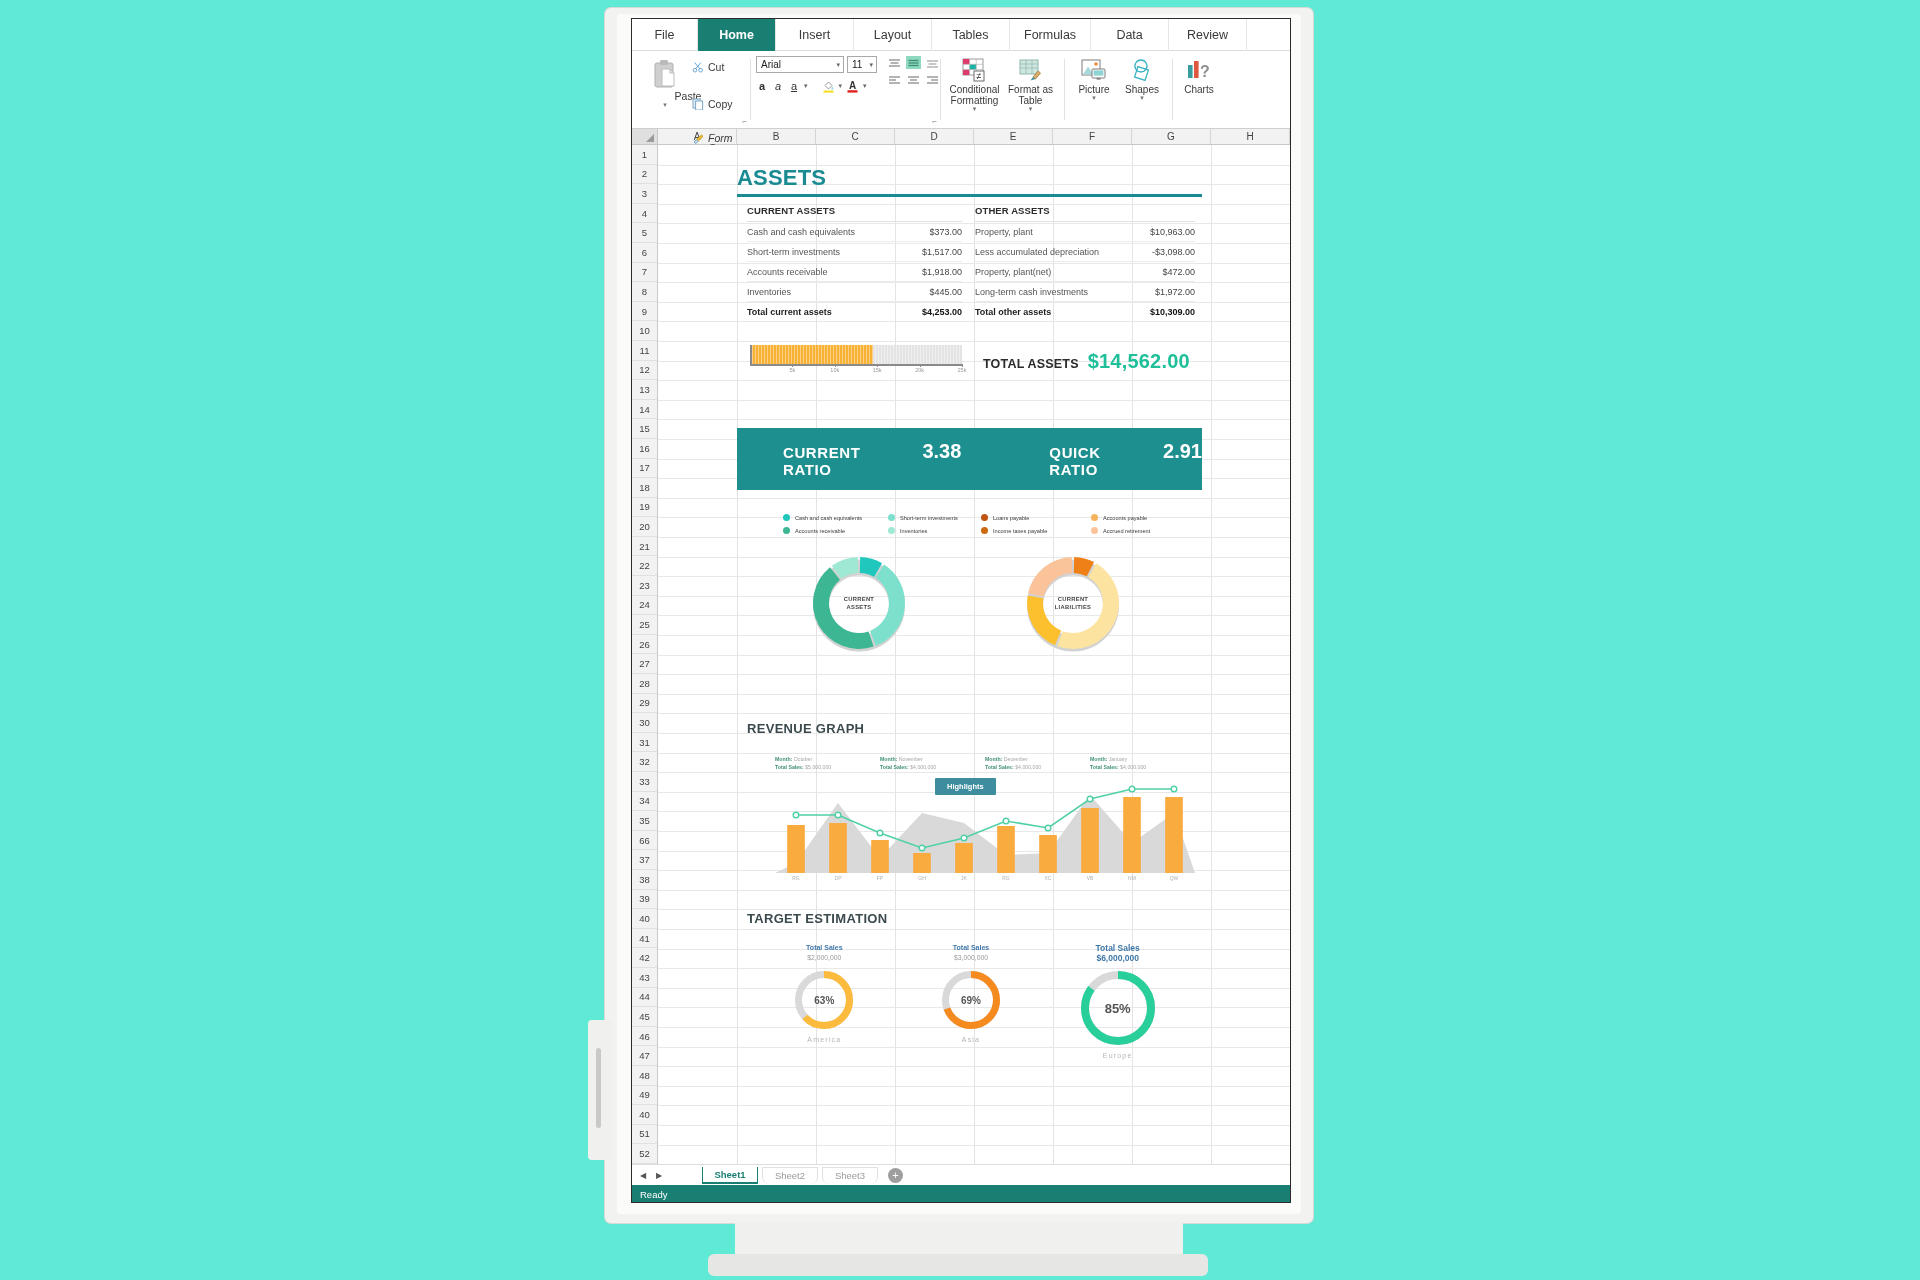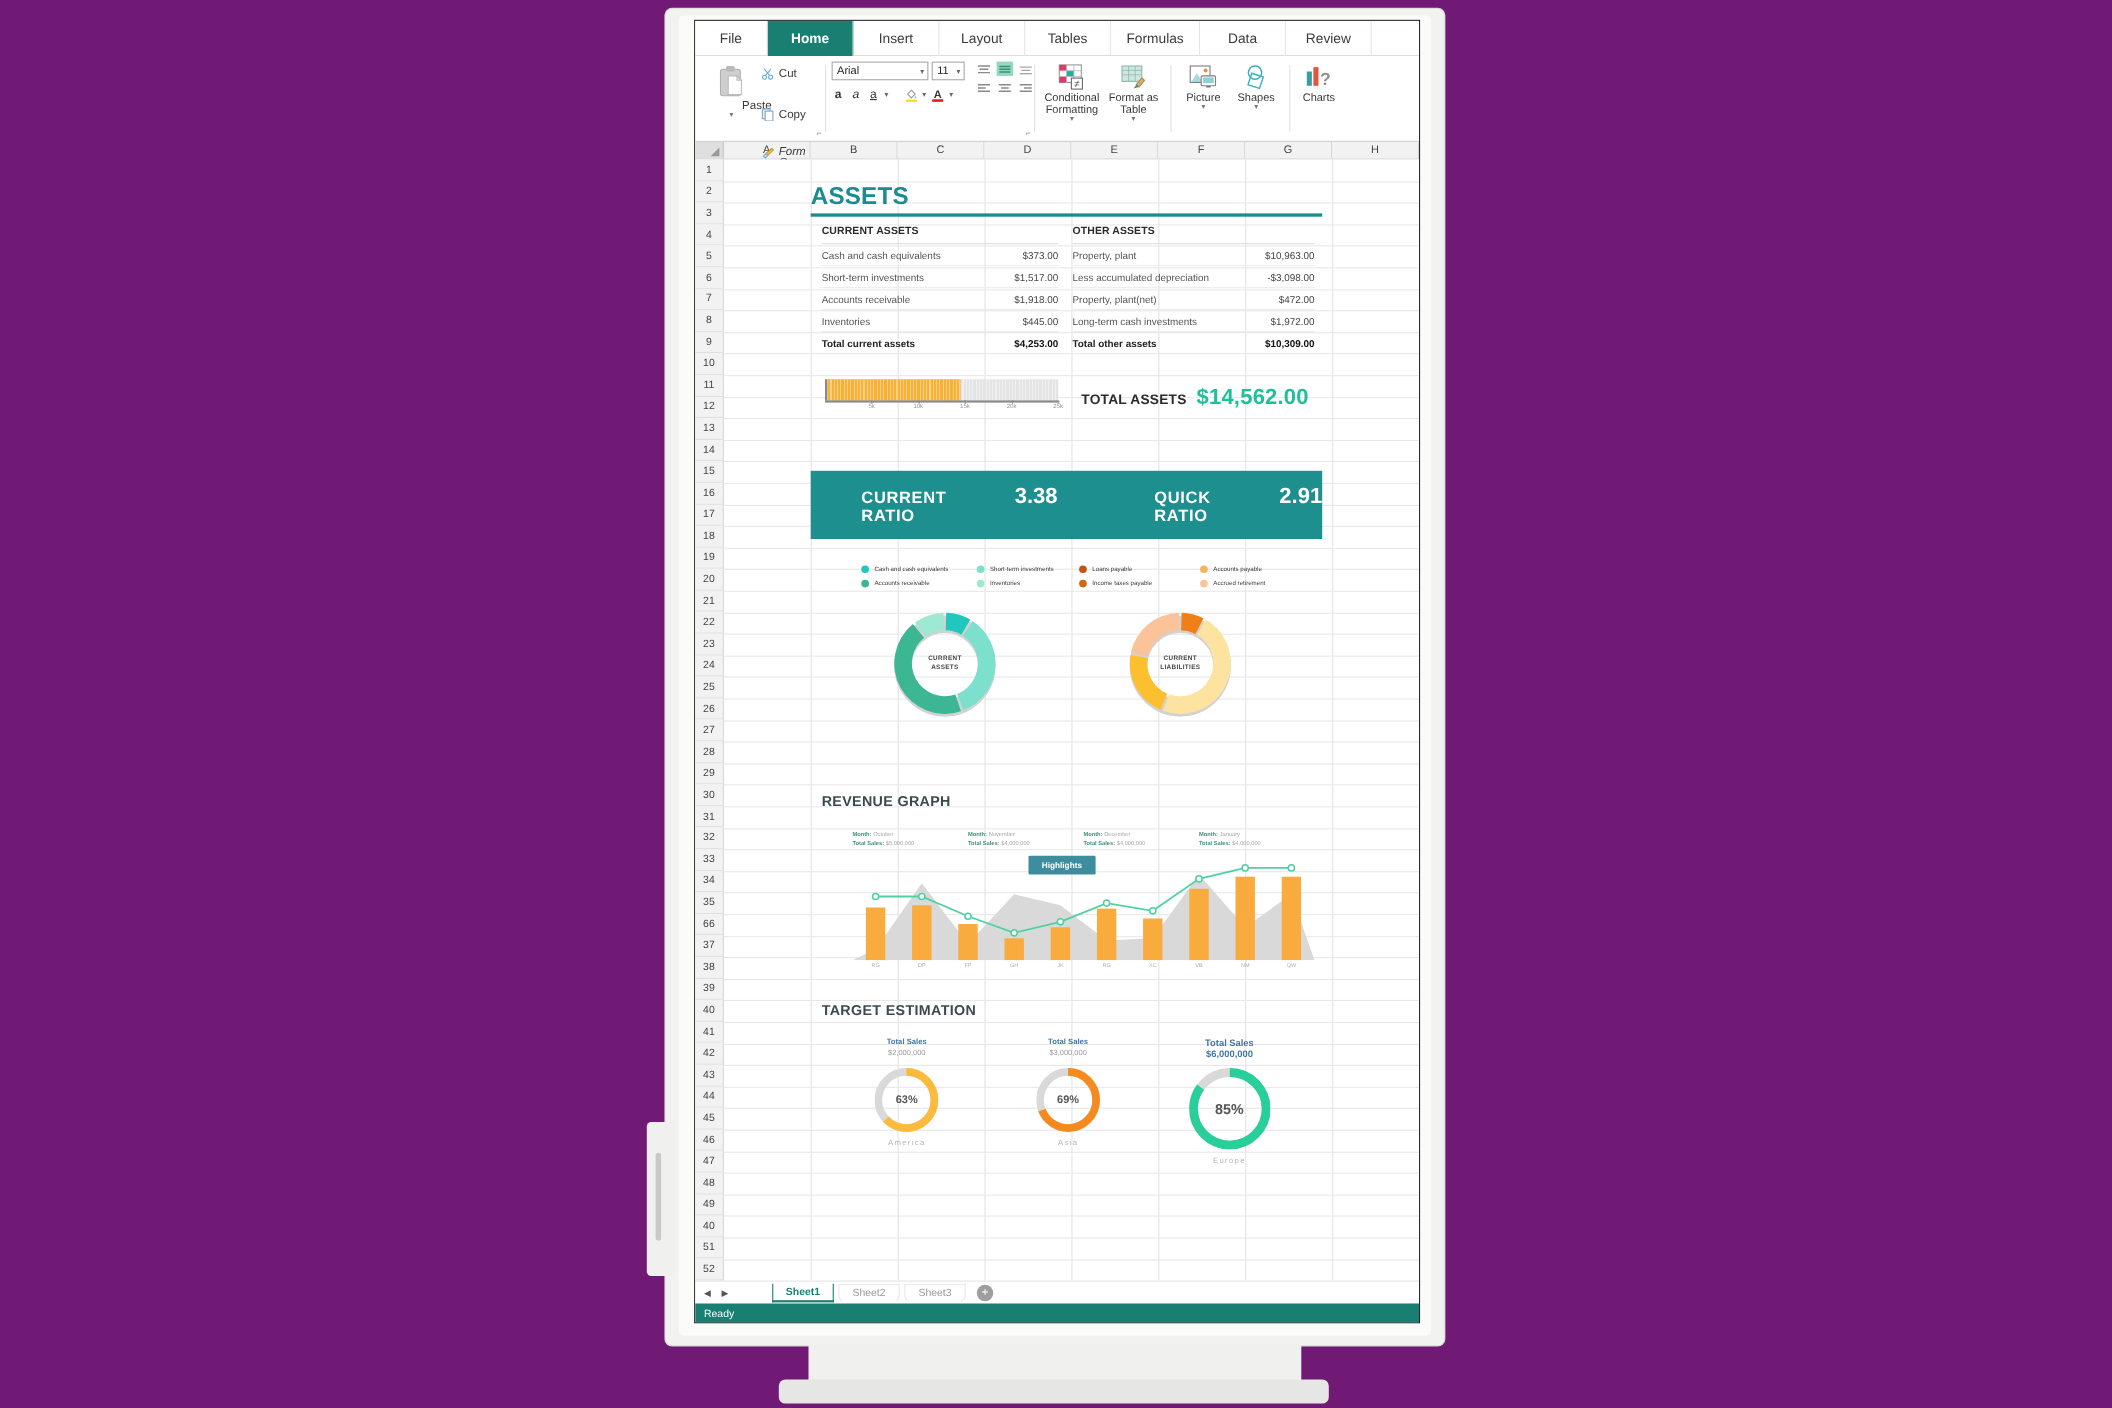--- a/index.html
+++ b/index.html
@@ -3,21 +3,21 @@
 <meta charset="utf-8">
 <style>
   * { box-sizing: border-box; }
   html, body { margin:0; padding:0; }
   body {
     width:1920px; height:1280px;
     background:#000;
     font-family:"Liberation Sans", sans-serif;
     overflow:hidden;
   }
-  #stage { position:relative; width:1920px; height:1280px; background:#701a75; }
+  #stage { position:relative; width:1920px; height:1280px; background:#5eead4; }
 
   
   .monitor-outer{
     position:absolute; left:605px; top:8px; width:708px; height:1215px;
     background:#f2f2f0; border-radius:6px;
     box-shadow:0 0 0 1px #d8d8d6;
   }
   .monitor-bezel{
     position:absolute; left:617px; top:14px; width:684px; height:1200px;
     background:#fbfbfa; border-radius:4px;

